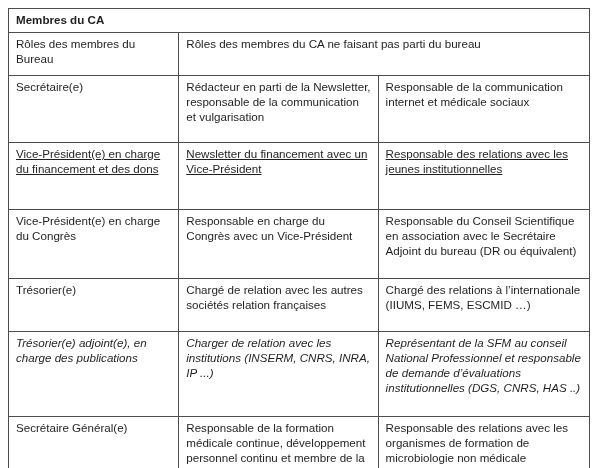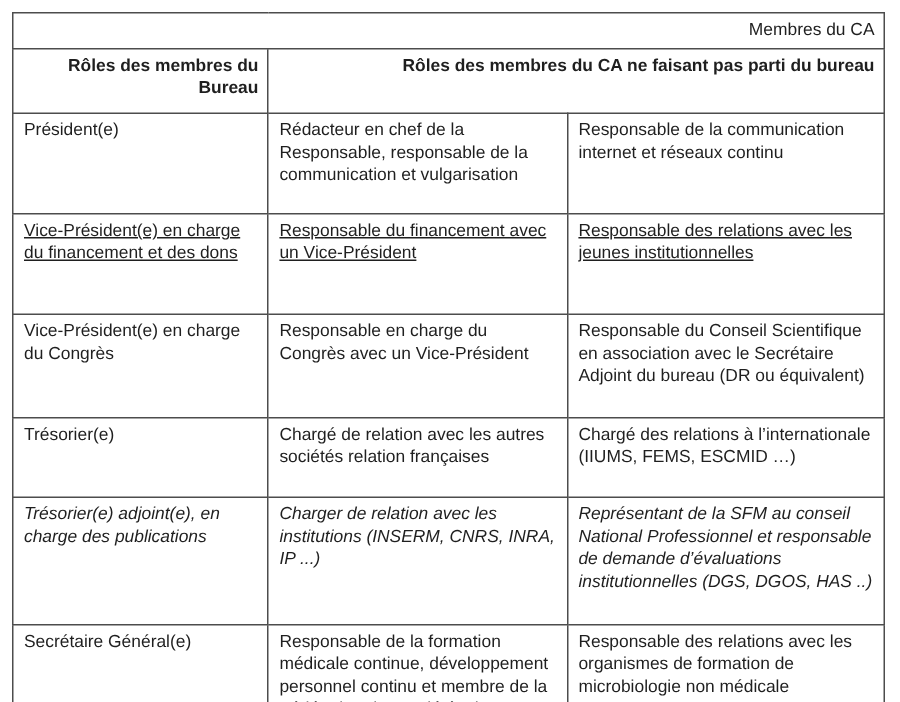--- a/index.html
+++ b/index.html
@@ -33,30 +33,30 @@
   table.ca-table td {
     border: 1px solid #4d4d4d;
     vertical-align: top;
     padding: 3px 6px 3px 7px;
     font-size: 11.6px;
     line-height: 1.30;
     font-family: "Liberation Sans", sans-serif;
     color: #1f1f1f;
   }
   td.title-cell {
-    text-align: right;
-    font-weight: normal;
+    text-align: left;
+    font-weight: bold;
     font-size: 13.2px;
     line-height: 1.22;
     padding: 2px 4px 3px 4px;
     height: 17px;
   }
   td.col-head {
-    text-align: right;
-    font-weight: bold;
+    text-align: left;
+    font-weight: normal;
     font-size: 13.2px;
     line-height: 1.26;
     padding: 3px 4px 4px 4px;
     height: 36px;
   }
   .c1 { width: 170px; }
   .c2 { width: 199px; }
   .c3 { width: 211px; }
 
   td.r-president   { height: 60px; }
@@ -82,47 +82,47 @@
       <tr>
         <td class="title-cell" colspan="3">Membres du CA</td>
       </tr>
 
       <tr>
         <td class="col-head">Rôles des membres du Bureau</td>
         <td class="col-head" colspan="2">Rôles des membres du CA ne faisant pas parti du bureau</td>
       </tr>
 
       <tr>
-        <td class="r-president">Président(e)</td>
-        <td class="r-president">Rédacteur en chef de la Responsable, responsable de la communication et vulgarisation</td>
-        <td class="r-president">Responsable de la communication internet et réseaux continu</td>
+        <td class="r-president">Secrétaire(e)</td>
+        <td class="r-president">Rédacteur en parti de la Newsletter, responsable de la communication et vulgarisation</td>
+        <td class="r-president">Responsable de la communication internet et médicale sociaux</td>
       </tr>
 
       <tr>
         <td class="r-vp-fin">Vice-Président(e) en charge du financement et des dons</td>
-        <td class="r-vp-fin">Responsable du financement avec un Vice-Président</td>
+        <td class="r-vp-fin">Newsletter du financement avec un Vice-Président</td>
         <td class="r-vp-fin">Responsable des relations avec les jeunes institutionnelles</td>
       </tr>
 
       <tr>
         <td class="r-vp-cong">Vice-Président(e) en charge du Congrès</td>
         <td class="r-vp-cong">Responsable en charge du Congrès avec un Vice-Président</td>
         <td class="r-vp-cong">Responsable du Conseil Scientifique en association avec le Secrétaire Adjoint du bureau (DR ou équivalent)</td>
       </tr>
 
       <tr>
         <td class="r-tres">Trésorier(e)</td>
         <td class="r-tres">Chargé de relation avec les autres sociétés relation françaises</td>
         <td class="r-tres">Chargé des relations à l’internationale (IIUMS, FEMS, ESCMID …)</td>
       </tr>
 
       <tr>
         <td class="r-tres-adj">Trésorier(e) adjoint(e), en charge des publications</td>
         <td class="r-tres-adj">Charger de relation avec les institutions (INSERM, CNRS, INRA, IP ...)</td>
-        <td class="r-tres-adj">Représentant de la SFM au conseil National Professionnel et responsable de demande d’évaluations institutionnelles (DGS, DGOS, HAS ..)</td>
+        <td class="r-tres-adj">Représentant de la SFM au conseil National Professionnel et responsable de demande d’évaluations institutionnelles (DGS, CNRS, HAS ..)</td>
       </tr>
 
       <tr>
         <td class="r-sg">Secrétaire Général(e)</td>
         <td class="r-sg" rowspan="2">Responsable de la formation médicale continue, développement personnel continu et membre de la Fédération des sociétés de Microbiologie et d’Hygiène</td>
         <td class="r-sg" rowspan="2">Responsable des relations avec les organismes de formation de microbiologie non médicale</td>
       </tr>
 
     </tbody>
   </table>

